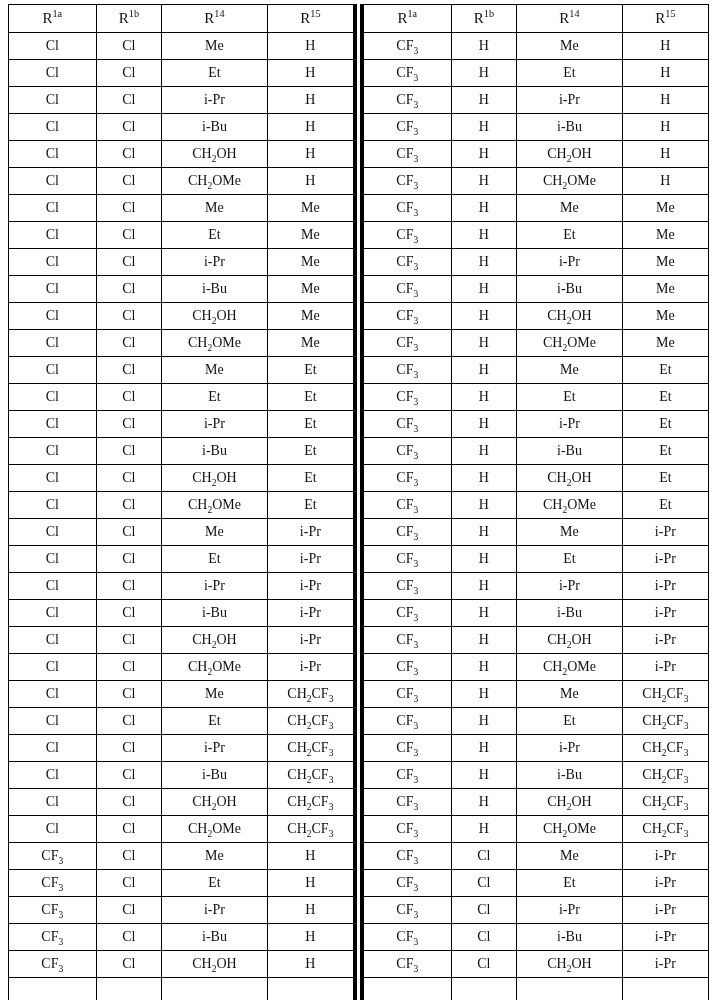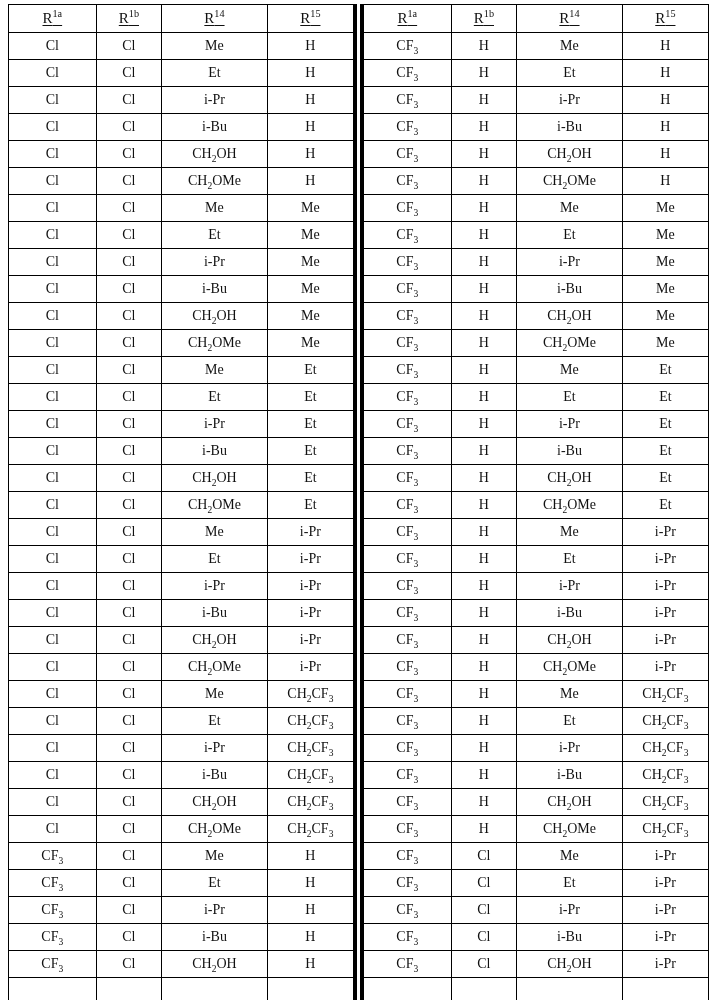--- a/index.html
+++ b/index.html
@@ -37,21 +37,20 @@
     color: #111111;
     white-space: nowrap;
     overflow: hidden;
   }
   table.subst th {
     height: 27px;
     font-weight: normal;
     font-size: 15px;
   }
   table.subst th .hdr {
-    text-decoration: underline;
     text-underline-offset: 2px;
     margin-top: 29px;
   }
   sub { font-size: 0.68em; line-height: 0; }
   sup { font-size: 0.68em; line-height: 0; }
   .col-r1a { width: 25.4%; }
   .col-r1b { width: 19.0%; }
   .col-r14 { width: 30.6%; }
   .col-r15 { width: 25.0%; }
   #divider {

